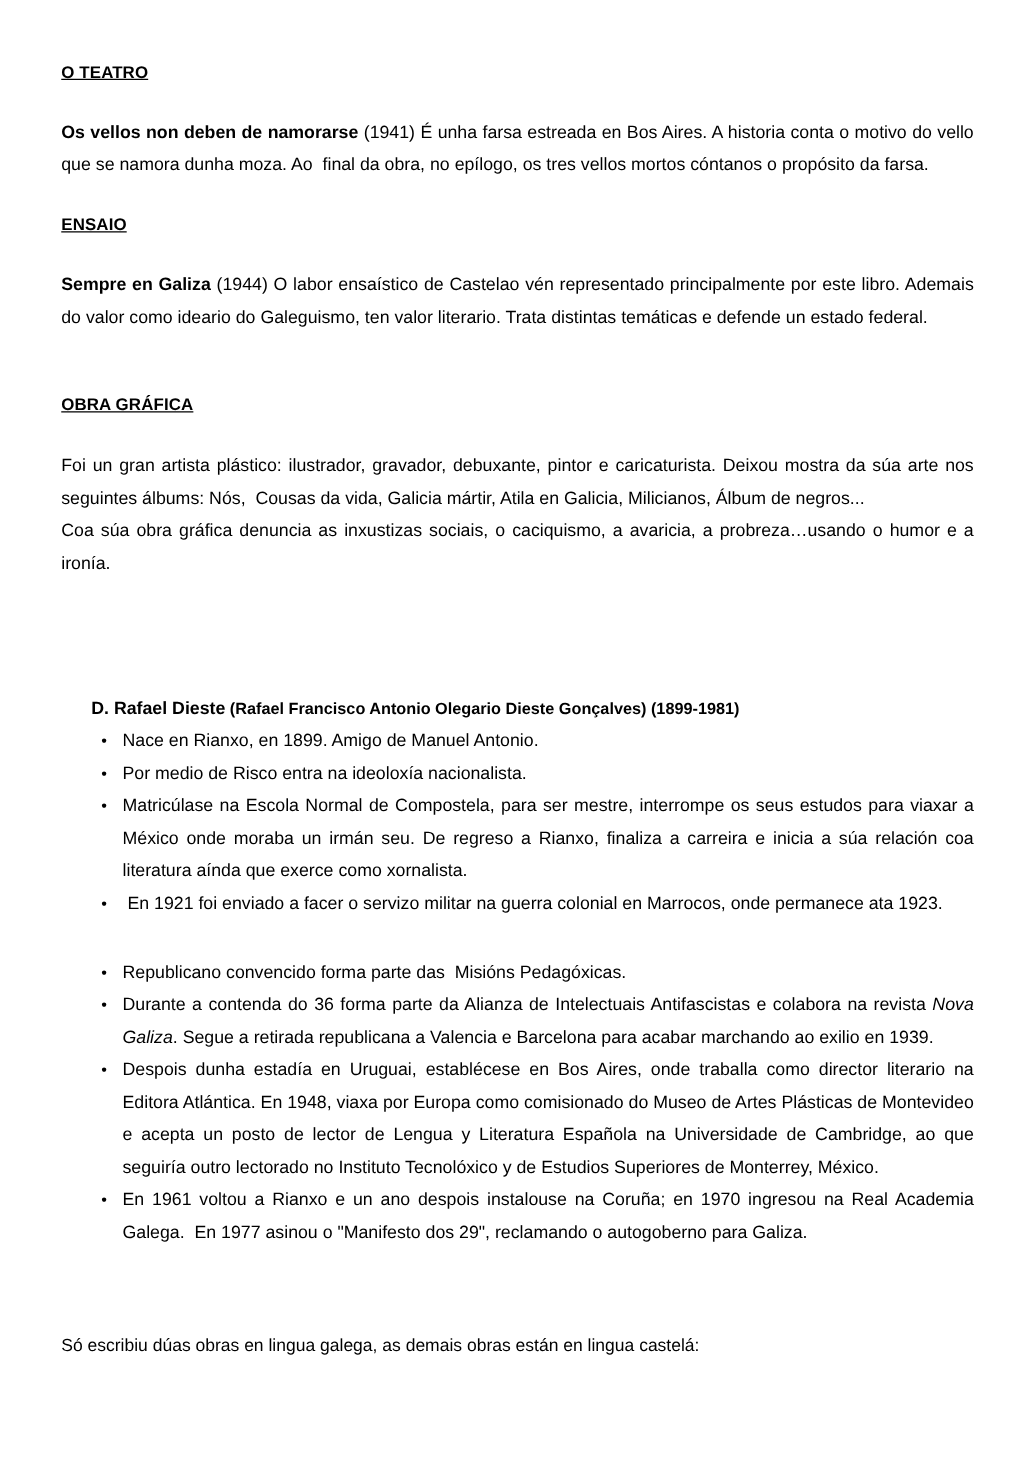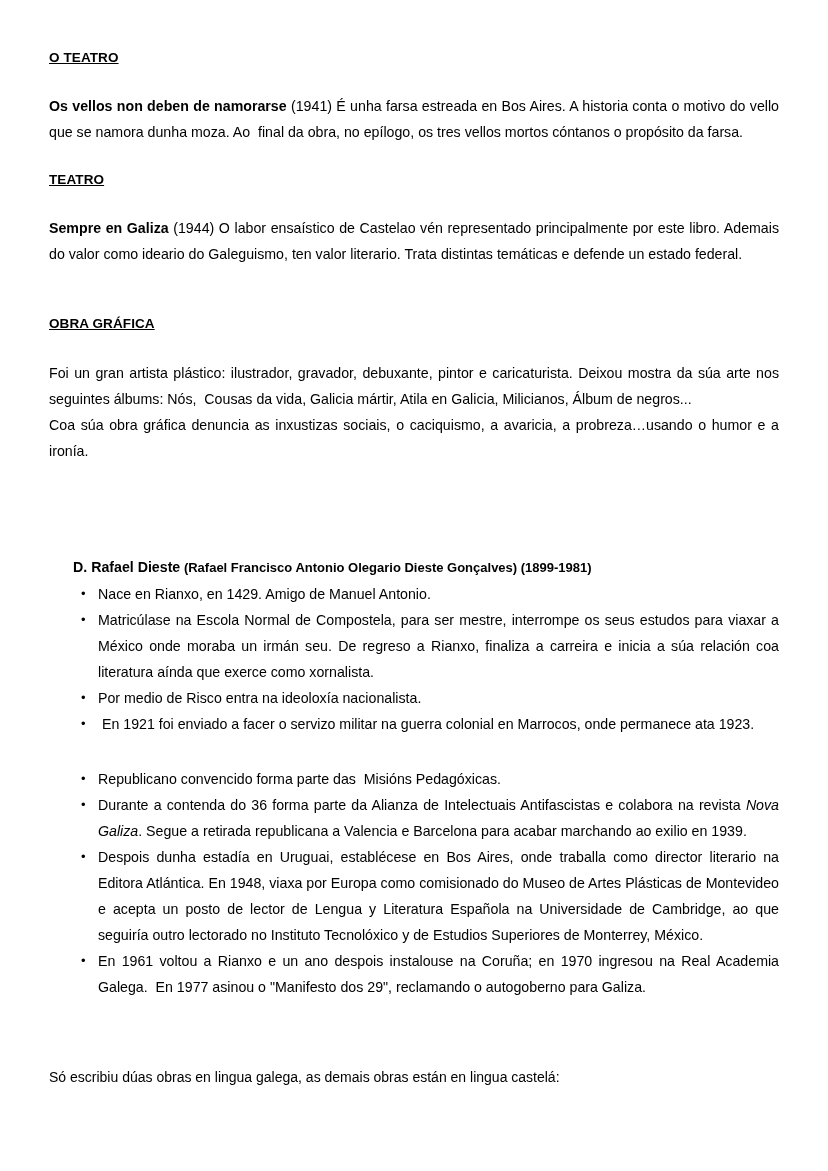--- a/index.html
+++ b/index.html
@@ -100,21 +100,21 @@
 <div class="page">
 
   <h2 class="section-heading" id="teatro-heading">O TEATRO</h2>
 
   <div class="spacer-lg"></div>
 
   <p class="body-para" id="teatro-para"><b>Os vellos non deben de namorarse</b><span> (1941) É unha farsa estreada en Bos Aires. A historia conta o motivo do vello que se namora dunha moza. Ao  final da obra, no epílogo, os tres vellos mortos cóntanos o propósito da farsa.</span></p>
 
   <div class="spacer-lg"></div>
 
-  <h2 class="section-heading">TEATRO</h2>
+  <h2 class="section-heading">ENSAIO</h2>
 
   <div class="spacer-lg"></div>
 
   <p class="body-para"><b>Sempre en Galiza</b><span> (1944) O labor ensaístico de Castelao vén representado principalmente por este libro. Ademais do valor como ideario do Galeguismo, ten valor literario. Trata distintas temáticas e defende un estado federal.</span></p>
 
   <div class="spacer-lg"></div>
   <div class="spacer-md"></div>
 
   <h2 class="section-heading">OBRA GRÁFICA</h2>
 
@@ -127,25 +127,25 @@
   <div class="spacer-lg"></div>
   <div class="spacer-lg"></div>
   <div class="spacer-lg"></div>
   <div class="spacer-sm"></div>
 
   <div class="person-block">
 
     <p class="person-title"><span class="title-main">D.</span><span class="title-main">&nbsp;</span><span class="title-main">Rafael Dieste</span><span class="title-sub">&nbsp;</span><span class="title-sub">(Rafael Francisco Antonio Olegario Dieste Gonçalves) (1899-1981)</span></p>
 
     <ul class="bullets">
-      <li style="text-align:left;"><span>Nace en Rianxo, en 1429. Amigo de Manuel Antonio.</span></li>
+      <li style="text-align:left;"><span>Nace en Rianxo, en 1899. Amigo de Manuel Antonio.</span></li>
+
+      <li style="text-align:left;"><span>Por medio de Risco entra na ideoloxía nacionalista.</span></li>
 
       <li><span>Matricúlase na Escola Normal de Compostela, para ser mestre, interrompe os seus estudos para viaxar a México onde moraba un irmán seu. De regreso a Rianxo, finaliza a carreira e inicia a súa relación coa literatura aínda que exerce como xornalista.</span></li>
-
-      <li style="text-align:left;"><span>Por medio de Risco entra na ideoloxía nacionalista.</span></li>
 
       <li><span> En 1921 foi enviado a facer o servizo militar na guerra colonial en Marrocos, onde permanece ata 1923.</span></li>
 
       <li style="text-align:left;margin-top:29px;"><span>Republicano convencido forma parte das  Misións Pedagóxicas.</span></li>
 
       <li><span>Durante a contenda do 36 forma parte da Alianza de Intelectuais Antifascistas e colabora na revista </span><i>Nova Galiza</i><span>. Segue a retirada republicana a Valencia e Barcelona para acabar marchando ao exilio en 1939.</span></li>
 
       <li><span>Despois dunha estadía en Uruguai, establécese en Bos Aires, onde traballa como director literario na Editora Atlántica. En 1948, viaxa por Europa como comisionado do Museo de Artes Plásticas de Montevideo e acepta un posto de lector de Lengua y Literatura Española na Universidade de Cambridge, ao que seguiría outro lectorado no Instituto Tecnolóxico y de Estudios Superiores de Monterrey, México.</span></li>
 
       <li><span>En 1961 voltou a Rianxo e un ano despois instalouse na Coruña; en 1970 ingresou na Real Academia Galega.  En 1977 asinou o "Manifesto dos 29", reclamando o autogoberno para Galiza.</span></li>

